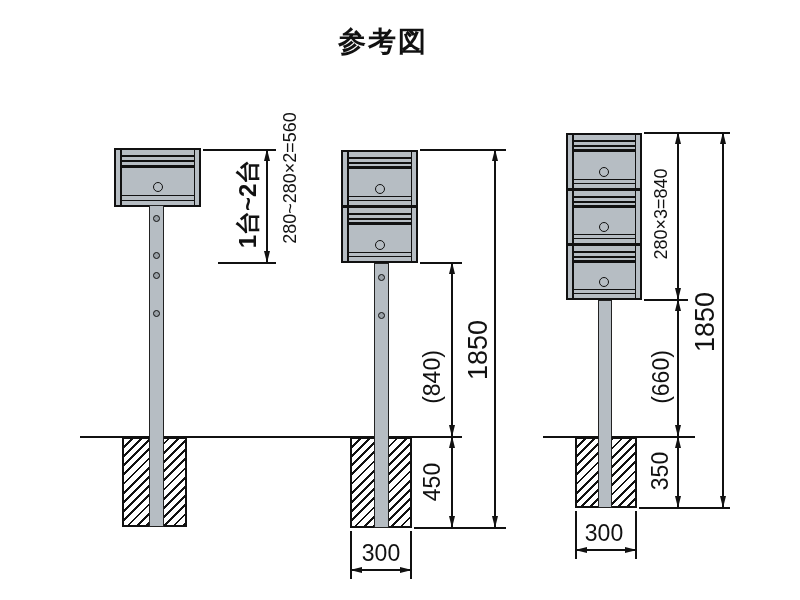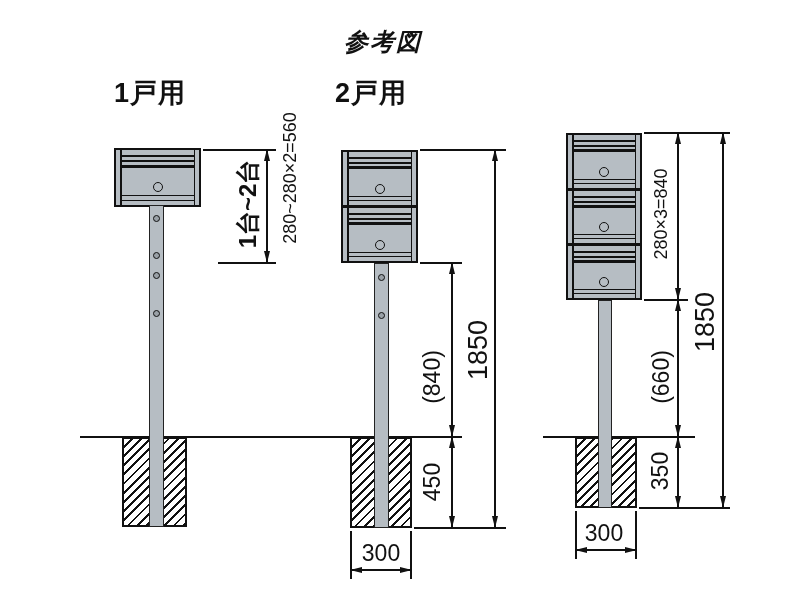--- a/index.html
+++ b/index.html
@@ -3,21 +3,21 @@
 <meta charset="utf-8">
 <style>
   html,body{margin:0;padding:0;background:#ffffff;}
   #canvas{
     position:relative;width:800px;height:600px;background:#ffffff;overflow:hidden;
     font-family:"Liberation Sans","DejaVu Sans",sans-serif;color:#111;
   }
   
   .htext{position:absolute;transform:translate(-50%,-50%);white-space:nowrap;color:#111;}
   .vtext{position:absolute;transform:translate(-50%,-50%) rotate(-90deg);white-space:nowrap;color:#111;}
-  .t-title{font-size:24px;font-weight:bold;letter-spacing:2px;font-style:italic;}
+  .t-title{font-size:28px;font-weight:bold;letter-spacing:2px;}
   .t-label{font-size:27px;font-weight:bold;letter-spacing:1px;}
   .t-big{font-size:27px;}
   .t-med{font-size:23px;}
   .t-formula{font-size:18px;}
   .t-units{font-size:24px;font-weight:bold;}
   
   .unit{position:absolute;background:#b6bdc3;border:2px solid #111;box-sizing:border-box;}
   .rail{position:absolute;top:0;bottom:0;width:1.5px;background:#111;}
   .rail.l{left:4px;} .rail.r{right:4px;}
   .hl{position:absolute;left:4px;right:4px;height:1.5px;background:#111;}
@@ -46,22 +46,20 @@
   .ah-right{top:50%;transform:translateY(-50%);right:-1px;
          border-top:3.5px solid transparent;border-bottom:3.5px solid transparent;border-left:12px solid #111;}
 </style>
 </head>
 <body>
 
 <div id="canvas">
 
   <div class="htext t-title" style="left:383px;top:42px;">参考図</div>
 
-  <div class="htext t-label" style="left:150px;top:93px;">1戸用</div>
-  <div class="htext t-label" style="left:371px;top:93px;">2戸用</div>
 
   <div class="unit" style="left:114px;top:148px;width:87px;height:59px;">
     <div class="rail l"></div>
     <div class="rail r"></div>
     <div class="hl" style="top:5px"></div>
     <div class="hl" style="top:10px"></div>
     <div class="hl thick" style="top:15px"></div>
     <div class="hl" style="bottom:9px"></div>
     <div class="hl" style="bottom:4px"></div>
     <div class="dial" style="bottom:13px"></div>

